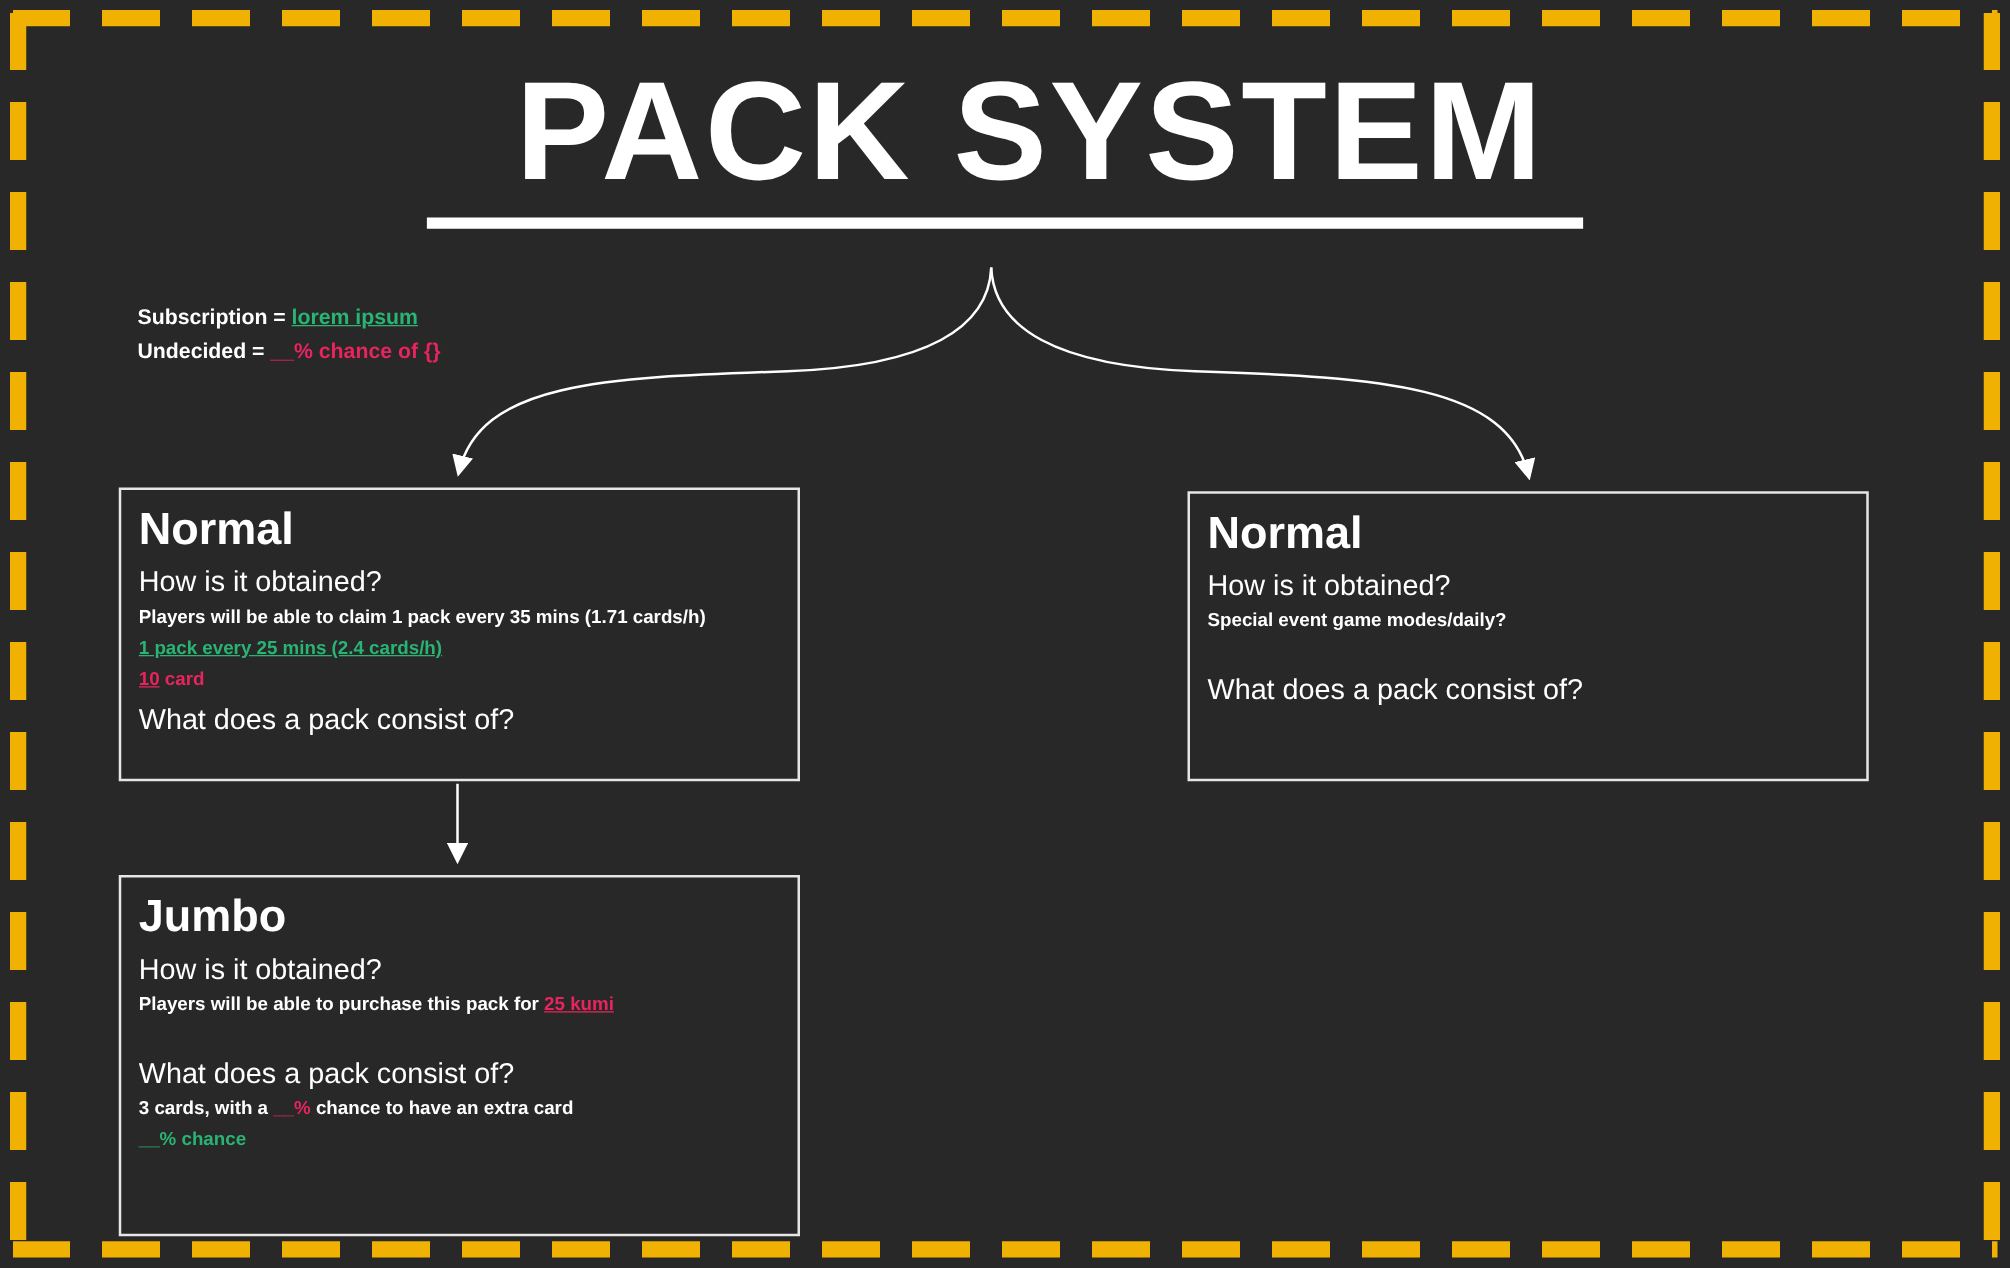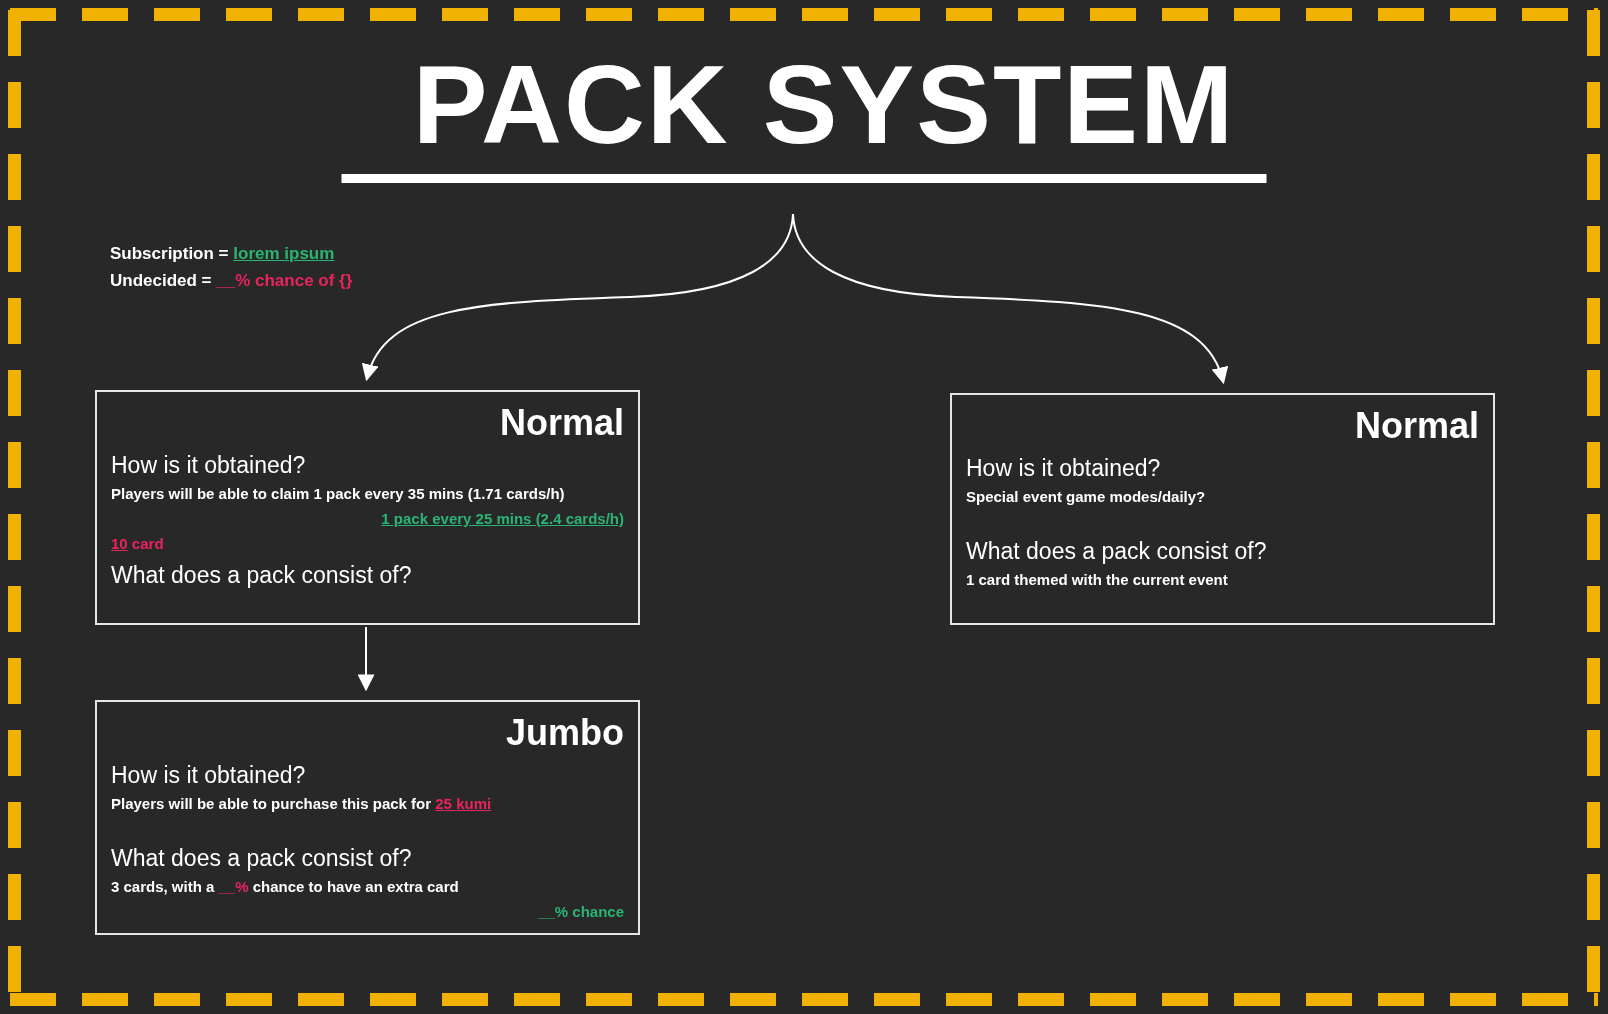--- a/index.html
+++ b/index.html
@@ -41,36 +41,36 @@
     position:absolute;top:174px;left:50%;transform:translateX(-50%);
     width:925px;height:9px;background:var(--text);
   }
 
   .legend{
     position:absolute;left:110px;top:240px;
     font-size:17px;font-weight:bold;line-height:27px;
   }
   .legend a{cursor:pointer;}
 
-  .green{color:var(--accent-green);text-align:right;}
+  .green{color:var(--accent-green);}
   .pink{color:var(--accent-pink);}
   .u{text-decoration:underline;}
 
   .connectors{position:absolute;left:0;top:0;z-index:1;pointer-events:none;}
 
   .box{
     position:absolute;border:2px solid var(--box-border);
     padding:6px 14px 10px 14px;background:transparent;z-index:2;
   }
   .box-normal-left{left:95px;top:390px;width:545px;height:235px;}
   .box-normal-right{left:950px;top:393px;width:545px;height:232px;}
-  .box-jumbo{left:95px;top:700px;width:545px;height:235px;}
+  .box-jumbo{left:95px;top:700px;width:545px;height:289px;}
 
   .box-title{
-    text-align:right;font-size:36px;font-weight:bold;margin:4px 0 8px 0;
+    text-align:left;font-size:36px;font-weight:bold;margin:4px 0 8px 0;
   }
   .box-q{
     font-size:23px;font-weight:normal;margin:8px 0 5px 0;
   }
   .box-line{
     font-size:15px;font-weight:bold;margin:5px 0;line-height:20px;
   }
   .spacer{height:18px;}
 </style>
 </head>
@@ -114,21 +114,20 @@
     <div class="box-line"><span class="pink u">10</span><span class="pink"> card</span></div>
     <div class="box-q">What does a pack consist of?</div>
   </div>
 
   <div class="box box-normal-right">
     <div class="box-title">Normal</div>
     <div class="box-q">How is it obtained?</div>
     <div class="box-line">Special event game modes/daily?</div>
     <div class="spacer"></div>
     <div class="box-q">What does a pack consist of?</div>
-    <div class="box-line">1 card themed with the current event</div>
   </div>
 
   <div class="box box-jumbo">
     <div class="box-title">Jumbo</div>
     <div class="box-q">How is it obtained?</div>
     <div class="box-line"><span>Players will be able to purchase this pack for </span><span class="pink u">25 kumi</span></div>
     <div class="spacer"></div>
     <div class="box-q">What does a pack consist of?</div>
     <div class="box-line"><span>3 cards, with a </span><span class="pink">__%</span><span> chance to have an extra card</span></div>
     <div class="box-line green">__% chance</div>

